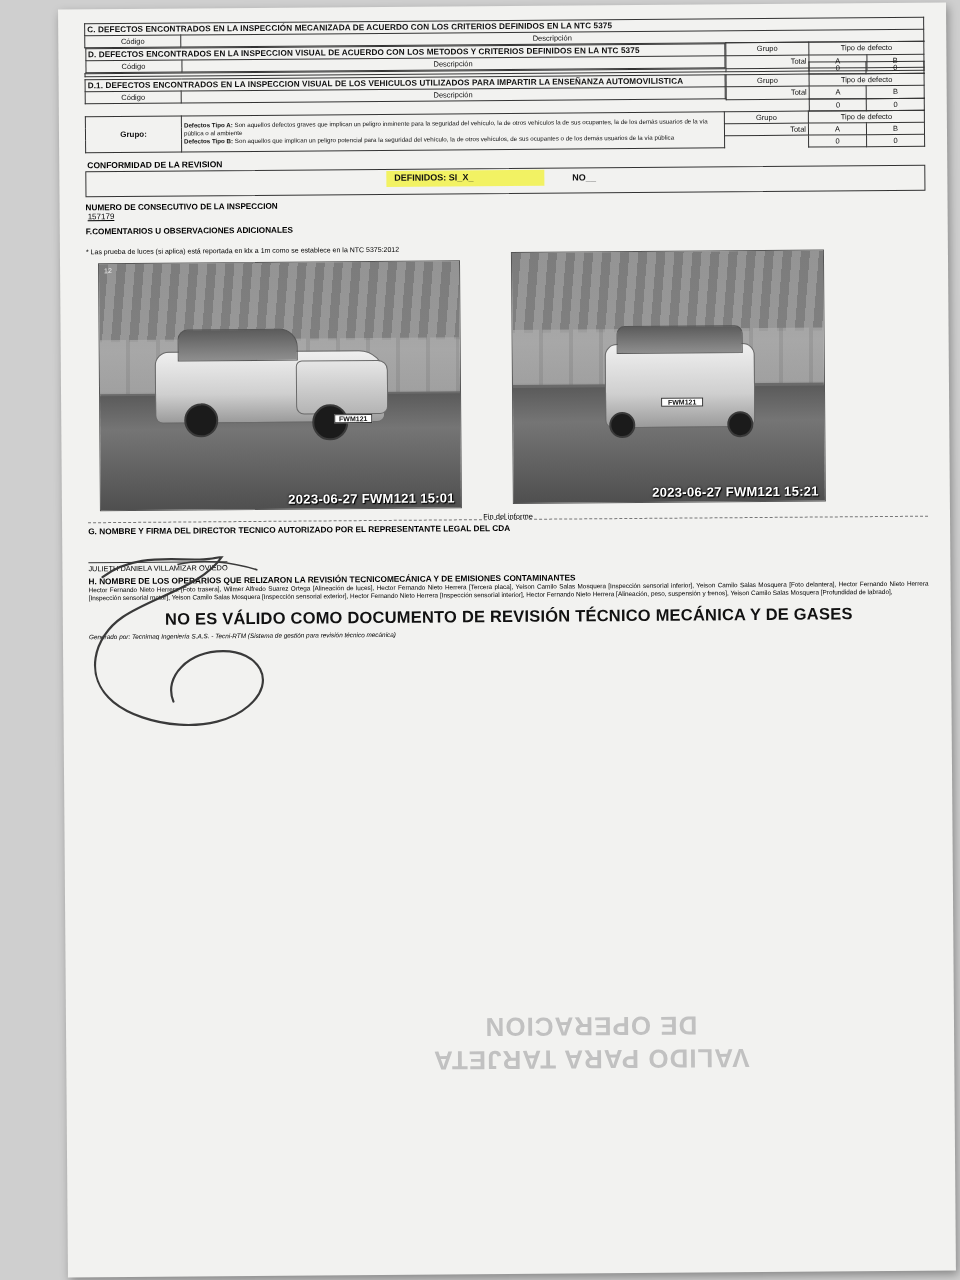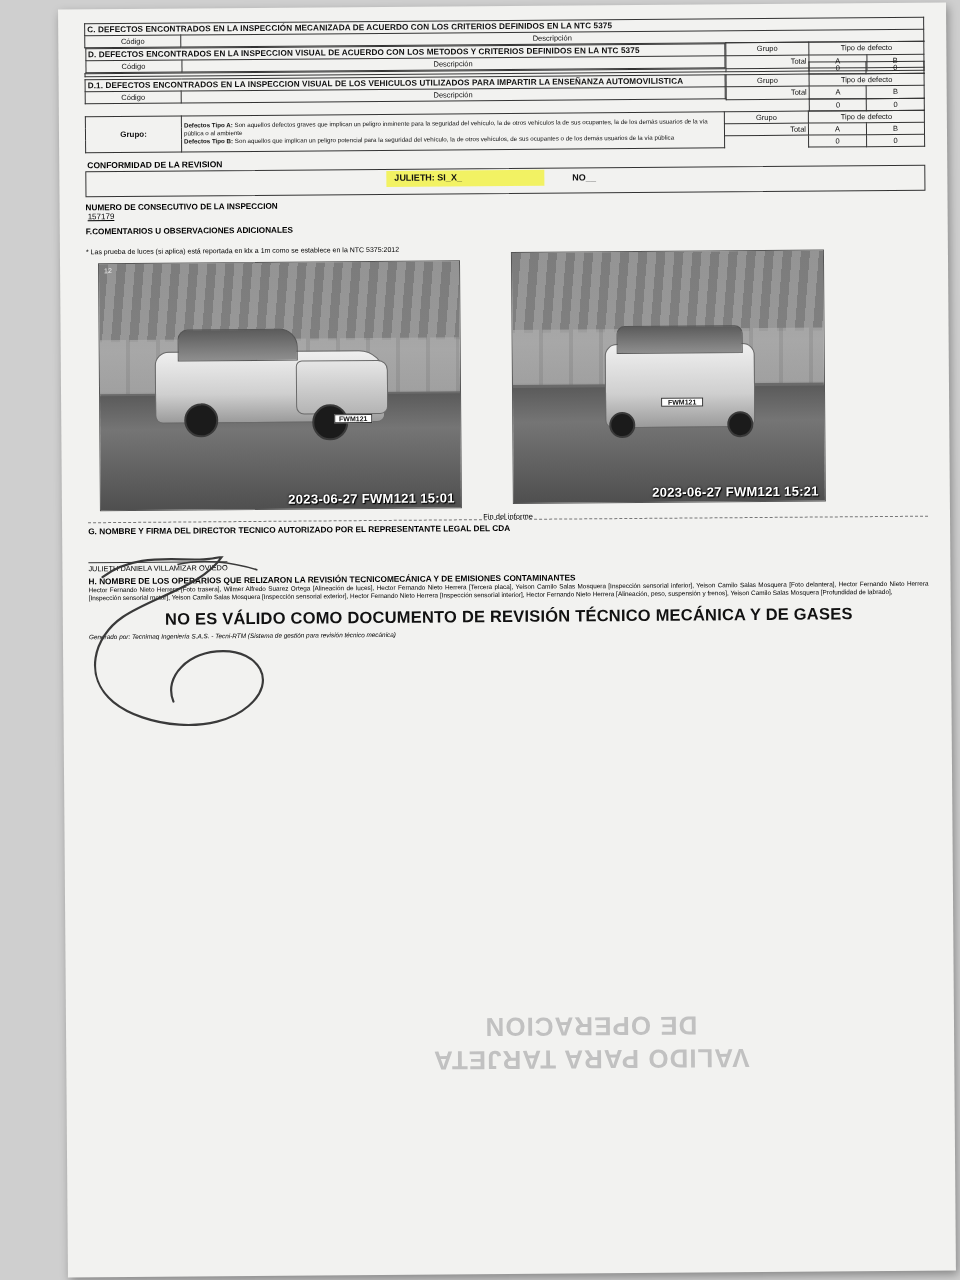--- a/index.html
+++ b/index.html
@@ -305,21 +305,21 @@
         <td class="grupo-col" style="border:none;"></td>
         <td class="tipo-col">0</td>
         <td class="tipo-col">0</td>
       </tr>
     </tbody>
       </table>
 
     <div class="conformidad">CONFORMIDAD DE LA REVISION</div>
     <div class="approve-box">
       <div class="approve-hl"></div>
-      <div class="approve-txt">JULIETH: SI_X_</div>
+      <div class="approve-txt">DEFINIDOS: SI_X_</div>
       <div class="approve-no">NO__</div>
     </div>
 
     <div class="blk-label">NUMERO DE CONSECUTIVO DE LA INSPECCION</div>
     <div class="consec-num">157179</div>
     <div class="blk-label">F.COMENTARIOS U OBSERVACIONES ADICIONALES</div>
     <div class="note-luces">* Las prueba de luces (si aplica) está reportada en klx a 1m como se establece en la NTC 5375:2012</div>
 
     <div class="photos">
 

